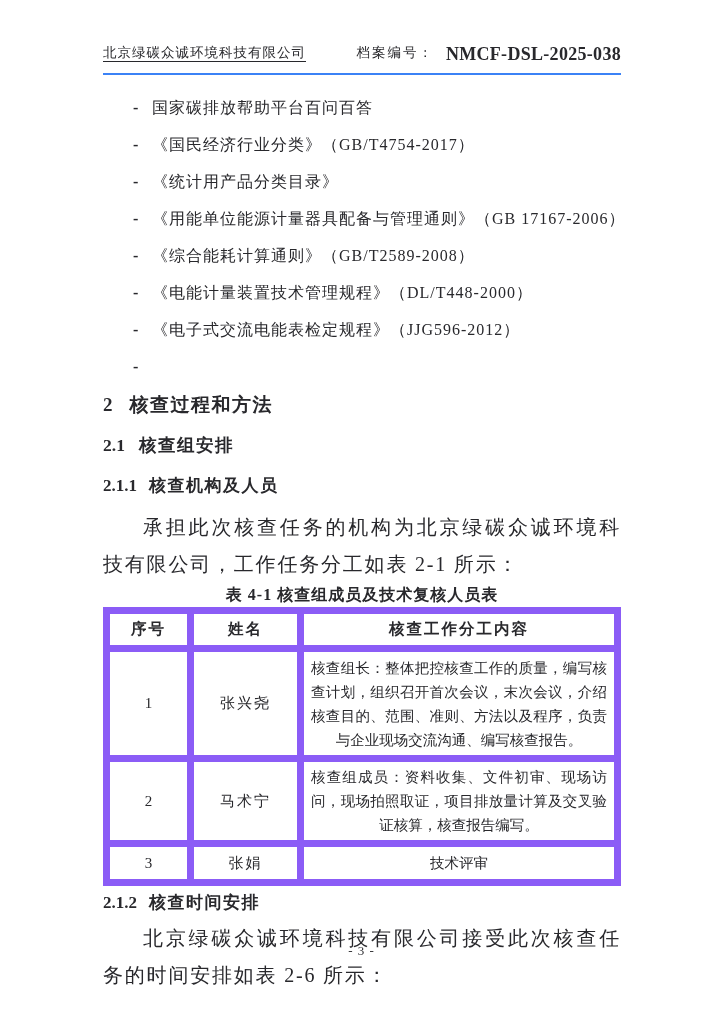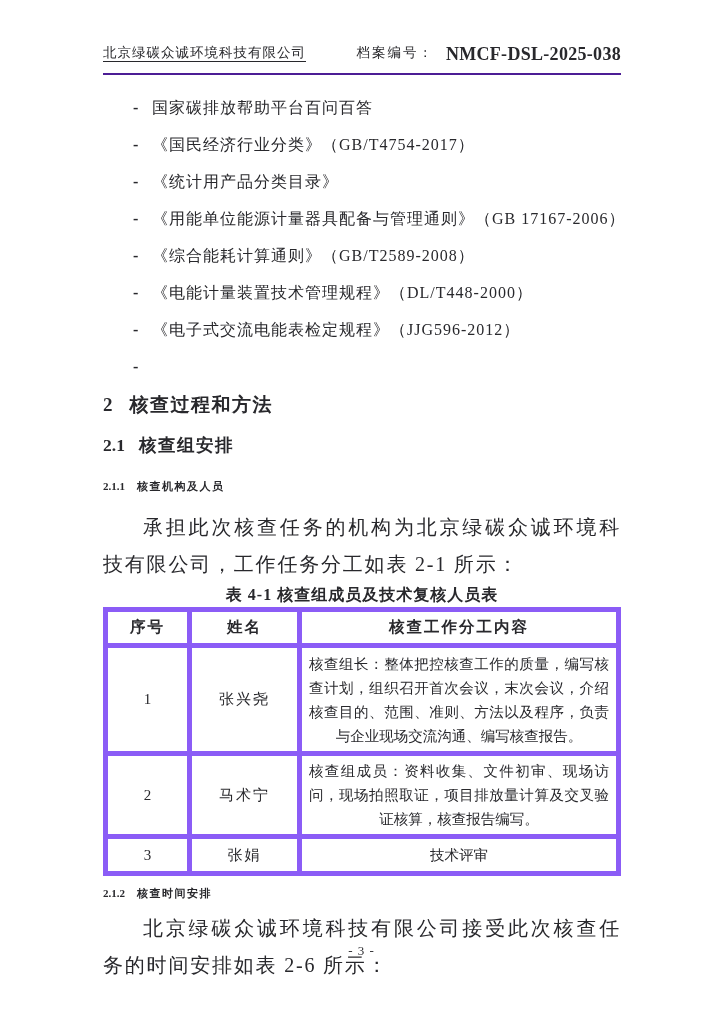--- a/index.html
+++ b/index.html
@@ -6,57 +6,57 @@
   .page {
     position:relative; width:723px; height:1024px; margin:0 auto;
     background:#ffffff; overflow:hidden;
     font-family:"Liberation Serif","DejaVu Serif",serif;
     color:#28282c;
   }
   
   .header {
     position:absolute; top:44px; left:103px; width:518px;
     display:flex; justify-content:space-between; align-items:baseline;
-    padding-bottom:8px; border-bottom:2px solid #4c1d95;
+    padding-bottom:8px; border-bottom:2px solid #3b82f6;
     font-size:13.5px; letter-spacing:0.5px;
   }
   .header .company { text-decoration:underline; text-underline-offset:4px; letter-spacing:1px; }
   .header .archive { display:flex; align-items:flex-start; }
   .header .archive-label { letter-spacing:2px; }
   .header .archive-no { font-weight:700; margin-left:12px; font-size:18px; letter-spacing:0.3px; }
   
   .content { position:absolute; top:97px; left:103px; width:518px; }
   ul.refs { list-style:none; margin:0; padding:0; }
   ul.refs li {
     display:flex; align-items:flex-start;
     font-size:16px; line-height:22px; margin-bottom:15px; letter-spacing:1px;
   }
   ul.refs .dash { flex:none; width:19px; margin-left:30px; font-weight:600; }
   ul.refs .txt { white-space:nowrap; }
   .h-l1 { margin:14px 0 0; font-size:19px; font-weight:700; line-height:24px; letter-spacing:1.5px; }
   .h-l1 .num { margin-right:17px; letter-spacing:0; }
   .h-l2 { margin:17px 0 16px; font-size:17.5px; font-weight:700; line-height:23px; letter-spacing:1.5px; }
   .h-l2 .num { margin-right:14px; letter-spacing:0; }
-  .h-l3 { margin:18px 0 0; font-size:11px; font-weight:700; line-height:22px; letter-spacing:1.5px; }
+  .h-l3 { margin:18px 0 0; font-size:17px; font-weight:700; line-height:22px; letter-spacing:1.5px; }
   .h-l3 .num { margin-right:12px; letter-spacing:0; }
   .h-l3.after-table { margin-top:6px; }
   p.body-para {
     margin:12px 0 0; font-size:20px; line-height:37px;
     text-indent:2em; letter-spacing:1.8px; text-align:justify;
   }
   p.body-para.schedule { margin-top:6px; }
   .table-caption {
     margin:0; font-size:16px; font-weight:700; text-align:center;
     line-height:24px; letter-spacing:1px;
   }
   
   table.team { width:100%; border-collapse:collapse; table-layout:fixed; }
   table.team col.c-no   { width:84px; }
   table.team col.c-name { width:110px; }
-  table.team th, table.team td { border:5px solid #8b5cf6; }
+  table.team th, table.team td { border:7px solid #8b5cf6; }
   table.team thead th { height:29px; font-size:15.5px; font-weight:700; letter-spacing:2px; text-align:center; }
   table.team td.no, table.team td.name { text-align:center; font-size:15px; letter-spacing:2px; }
   table.team td.no { letter-spacing:0; }
   table.team td.duty {
     padding:2px 7px; font-size:14.5px; line-height:24px;
     text-align:justify; text-align-last:center; letter-spacing:0;
   }
   table.team tr.r1 td { height:99px; }
   table.team tr.r2 td { height:74px; }
   table.team tr.r3 td { height:28px; }

